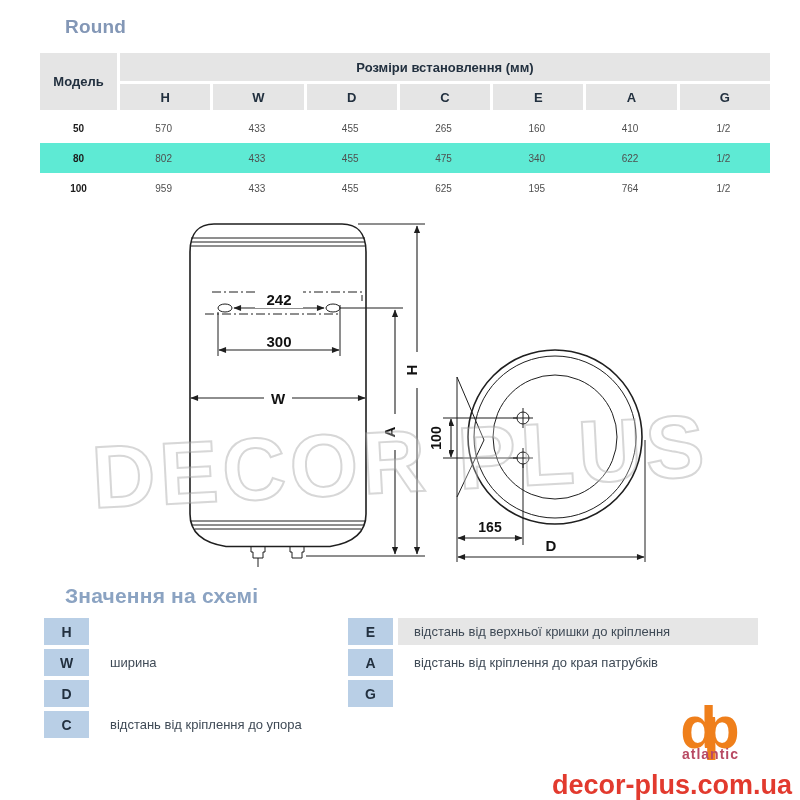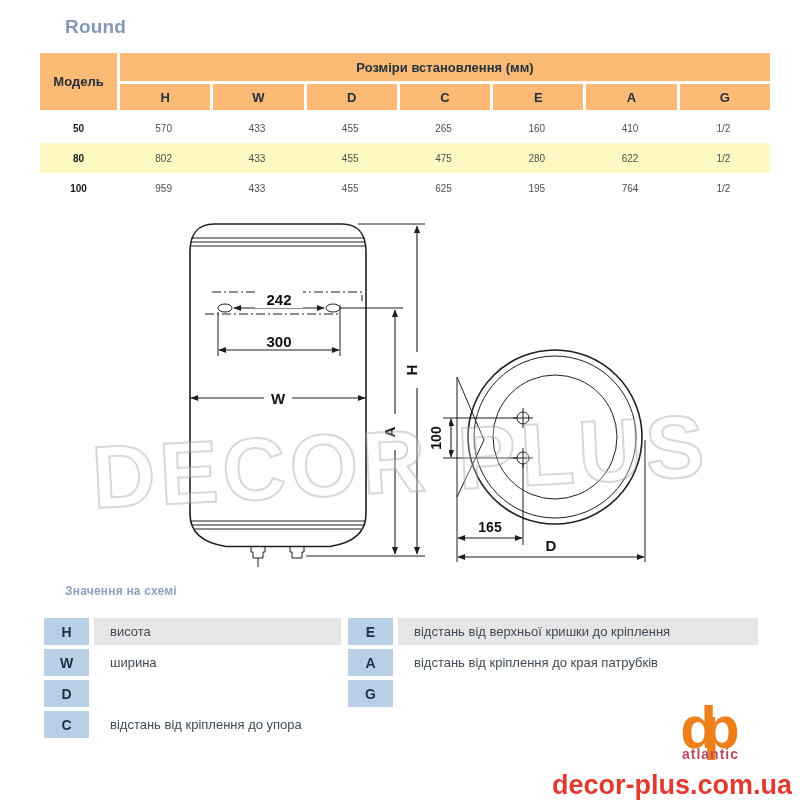--- a/index.html
+++ b/index.html
@@ -3,33 +3,33 @@
 <meta charset="utf-8">
 <style>
   * { margin:0; padding:0; box-sizing:border-box; }
   html,body { width:800px; height:800px; background:#fff;
     font-family:"Liberation Sans", sans-serif; }
   #page { position:relative; width:800px; height:800px; background:#fff; overflow:hidden; }
 
   .section-title { position:absolute; left:40px; font-size:19px; font-weight:700;
     color:#8397b6; letter-spacing:.2px;margin-left:25px; }
   #round-title { top:16px; }
-  #legend-title { top:584px; font-size:12px; color:#8ba3c2; }
+  #legend-title { top:584px; font-size:21px; color:#8ba3c2; }
 
   
   #spec-table { position:absolute; left:40px; top:53px; width:730px; }
   .hdr-grid { display:grid; grid-template-columns:77px repeat(7,1fr);
     grid-template-rows:28px 26px; gap:3px; }
-  .hcell { background:#fdba74; color:#22303f; font-size:13px; font-weight:700;
+  .hcell { background:#e5e5e5; color:#22303f; font-size:13px; font-weight:700;
     display:flex; align-items:center; justify-content:center; }
   .hcell.model { grid-row:1/3; }
   .hcell.group { grid-column:2/9; }
   .body-row { display:grid; grid-template-columns:77px repeat(7,1fr); height:30px;
     align-items:center; }
-  .body-row.alt { background:#fef9c3; }
+  .body-row.alt { background:#5eead4; }
   .bcell { text-align:center; font-size:10px; color:#4f4f4f; }
   .bcell.model { font-weight:700; color:#1b1b1b; }
 
   
   #diagram { position:absolute; left:0; top:200px; width:800px; height:385px; }
   .outline { fill:none; stroke:#1f1f1f; stroke-width:1.6; }
   .thin    { fill:none; stroke:#1f1f1f; stroke-width:1; }
   .dim     { fill:none; stroke:#1f1f1f; stroke-width:1.1; }
   .dashdot { fill:none; stroke:#1f1f1f; stroke-width:1; stroke-dasharray:9 3 2 3; }
   .dimtxt  { fill:#111; font-size:15px; font-weight:700; font-family:"Liberation Sans",sans-serif; }
@@ -89,21 +89,21 @@
       <div class="bcell">160</div>
       <div class="bcell">410</div>
       <div class="bcell">1/2</div>
     </div>
     <div class="body-row alt">
       <div class="bcell model">80</div>
       <div class="bcell">802</div>
       <div class="bcell">433</div>
       <div class="bcell">455</div>
       <div class="bcell">475</div>
-      <div class="bcell">280</div>
+      <div class="bcell">340</div>
       <div class="bcell">622</div>
       <div class="bcell">1/2</div>
     </div>
     <div class="body-row">
       <div class="bcell model">100</div>
       <div class="bcell">959</div>
       <div class="bcell">433</div>
       <div class="bcell">455</div>
       <div class="bcell">625</div>
       <div class="bcell">195</div>
@@ -200,21 +200,20 @@
 
     <text id="watermark-text" x="400" y="492" text-anchor="middle" transform="rotate(-3 400 460)">DECOR PLUS</text>
   </svg>
 
   <div id="legend-title" class="section-title">Значення на схемі</div>
 
   <div id="legend">
     <div id="legend-col-left" class="legend-col">
       <div class="legend-row alt">
         <div class="lkey">H</div>
-        <div class="ldesc">висота</div>
       </div>
       <div class="legend-row">
         <div class="lkey">W</div>
         <div class="ldesc">ширина</div>
       </div>
       <div class="legend-row alt">
         <div class="lkey">D</div>
       </div>
       <div class="legend-row">
         <div class="lkey">C</div>

